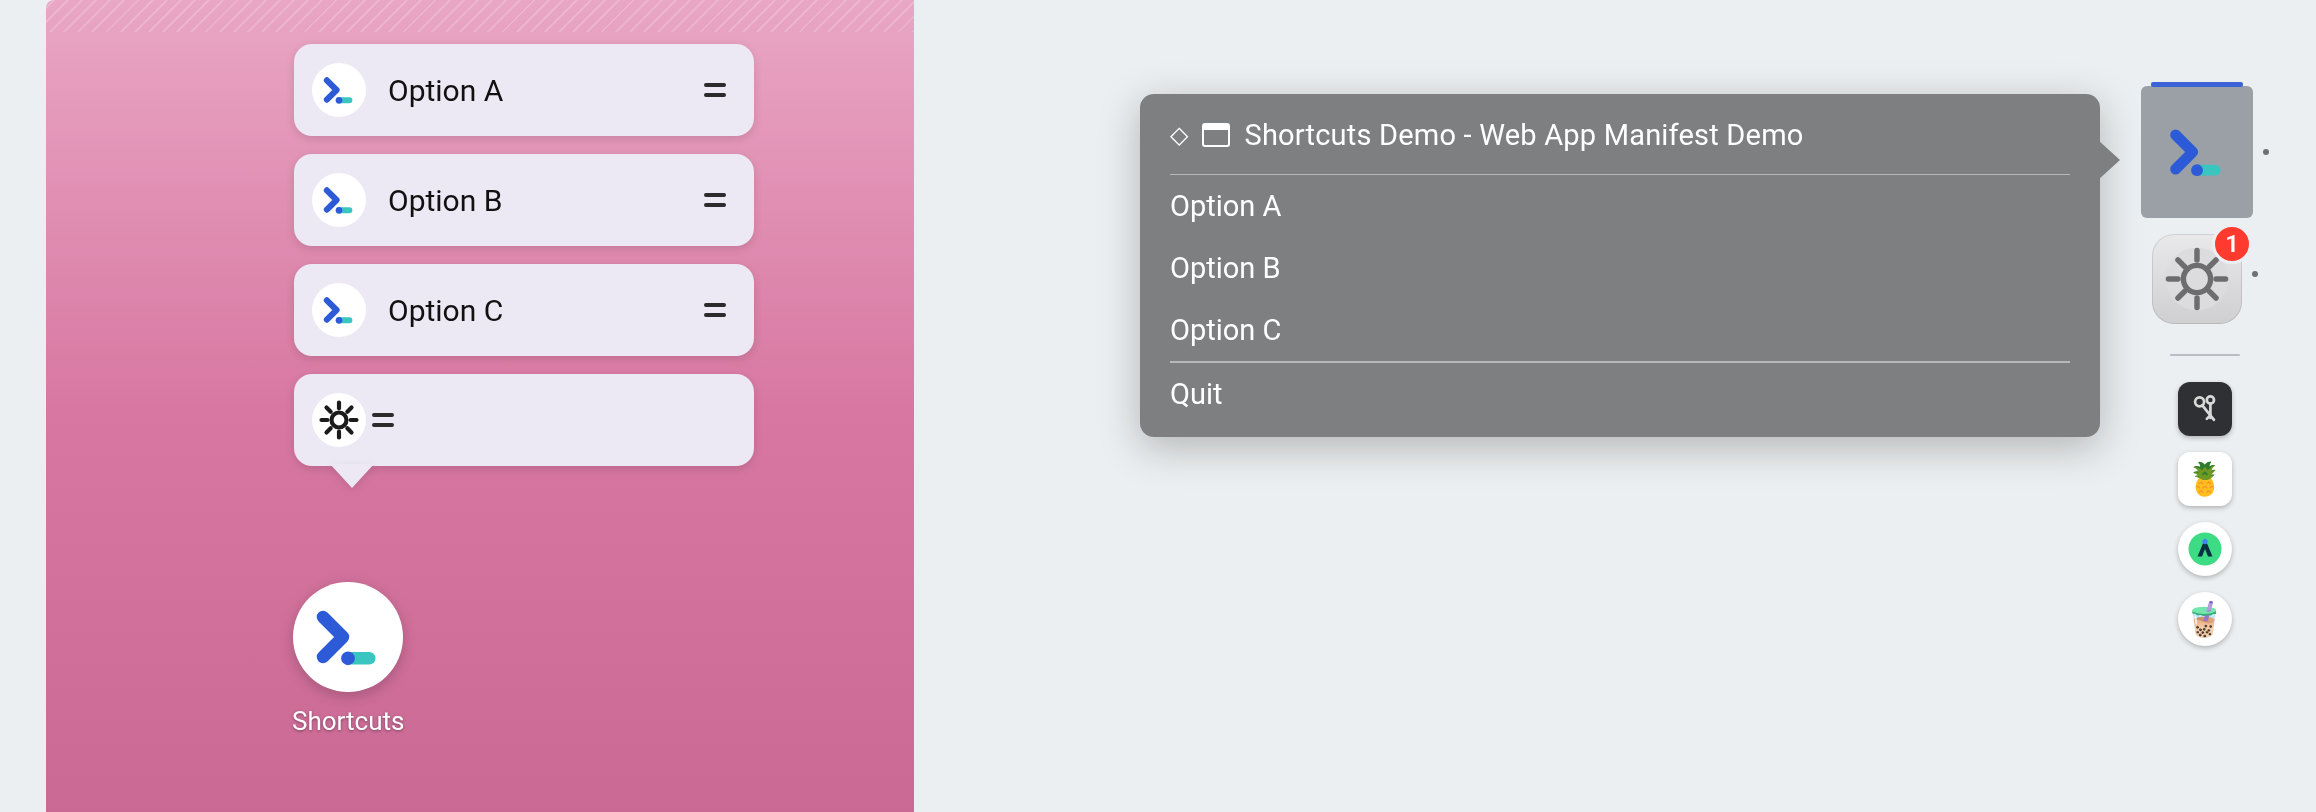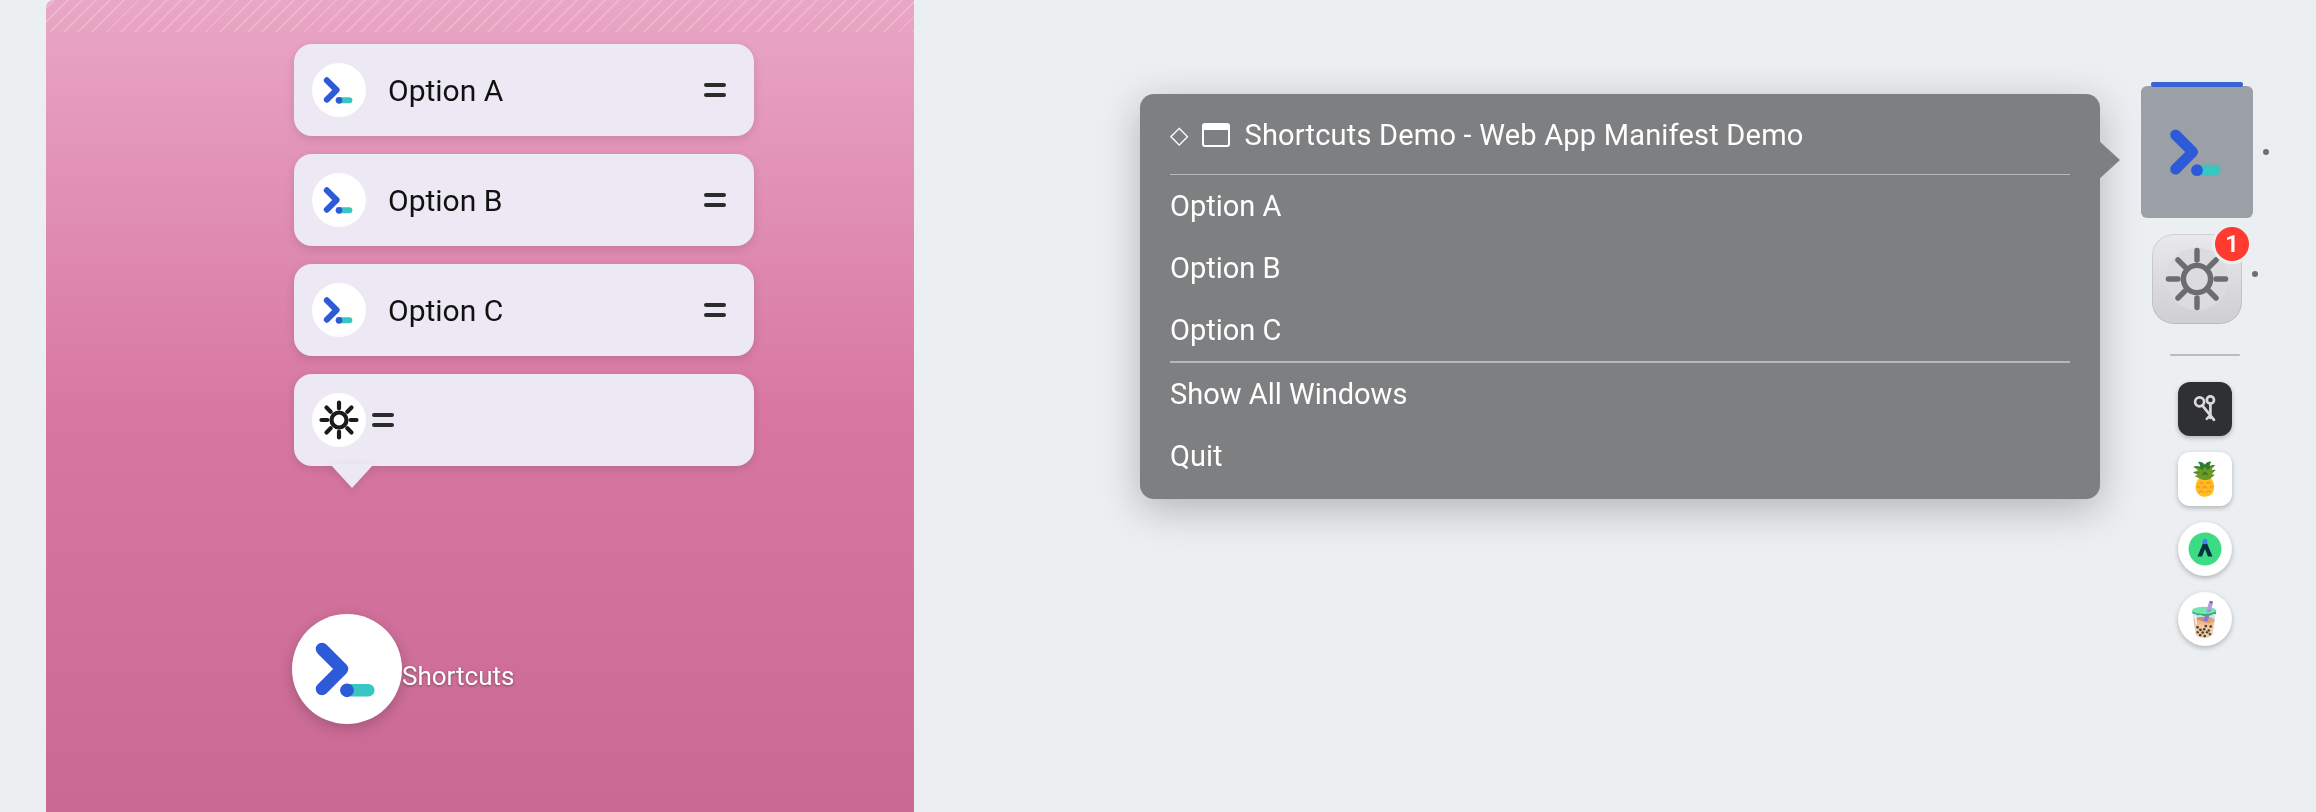--- a/index.html
+++ b/index.html
@@ -96,24 +96,24 @@
     border-top: 24px solid #ece9f4;
     position: absolute;
     left: 36px;
     bottom: -22px;
     filter: drop-shadow(0 3px 4px rgba(0,0,0,0.1));
   }
 
   .android-launcher-icon {
     position: absolute;
     left: 246px;
-    top: 614px;
+    top: 582px;
     text-align: left;
     display: flex;
-    flex-direction: row;
+    flex-direction: column;
     align-items: center;
   }
   .android-launcher-icon .big-circle {
     width: 110px;
     height: 110px;
     border-radius: 50%;
     background: #ffffff;
     display: flex;
     align-items: center;
     justify-content: center;
@@ -438,23 +438,20 @@
   <div class="mac-item">
     <span>Option C</span>
   </div>
 
   <div class="mac-sep"></div>
 
 
   <div class="mac-sep"></div>
 
   <div class="mac-item">
-    <span>Show All Windows</span>
-  </div>
-  <div class="mac-item">
     <span>Quit</span>
   </div>
 </div>
 
 <div class="dock">
   <div class="dock-top">
     <div class="dock-row">
       <div class="dock-app-selected logo-dock">
         <svg viewBox="0 0 56 56">
             <use href="#shortcuts-logo"></use>

